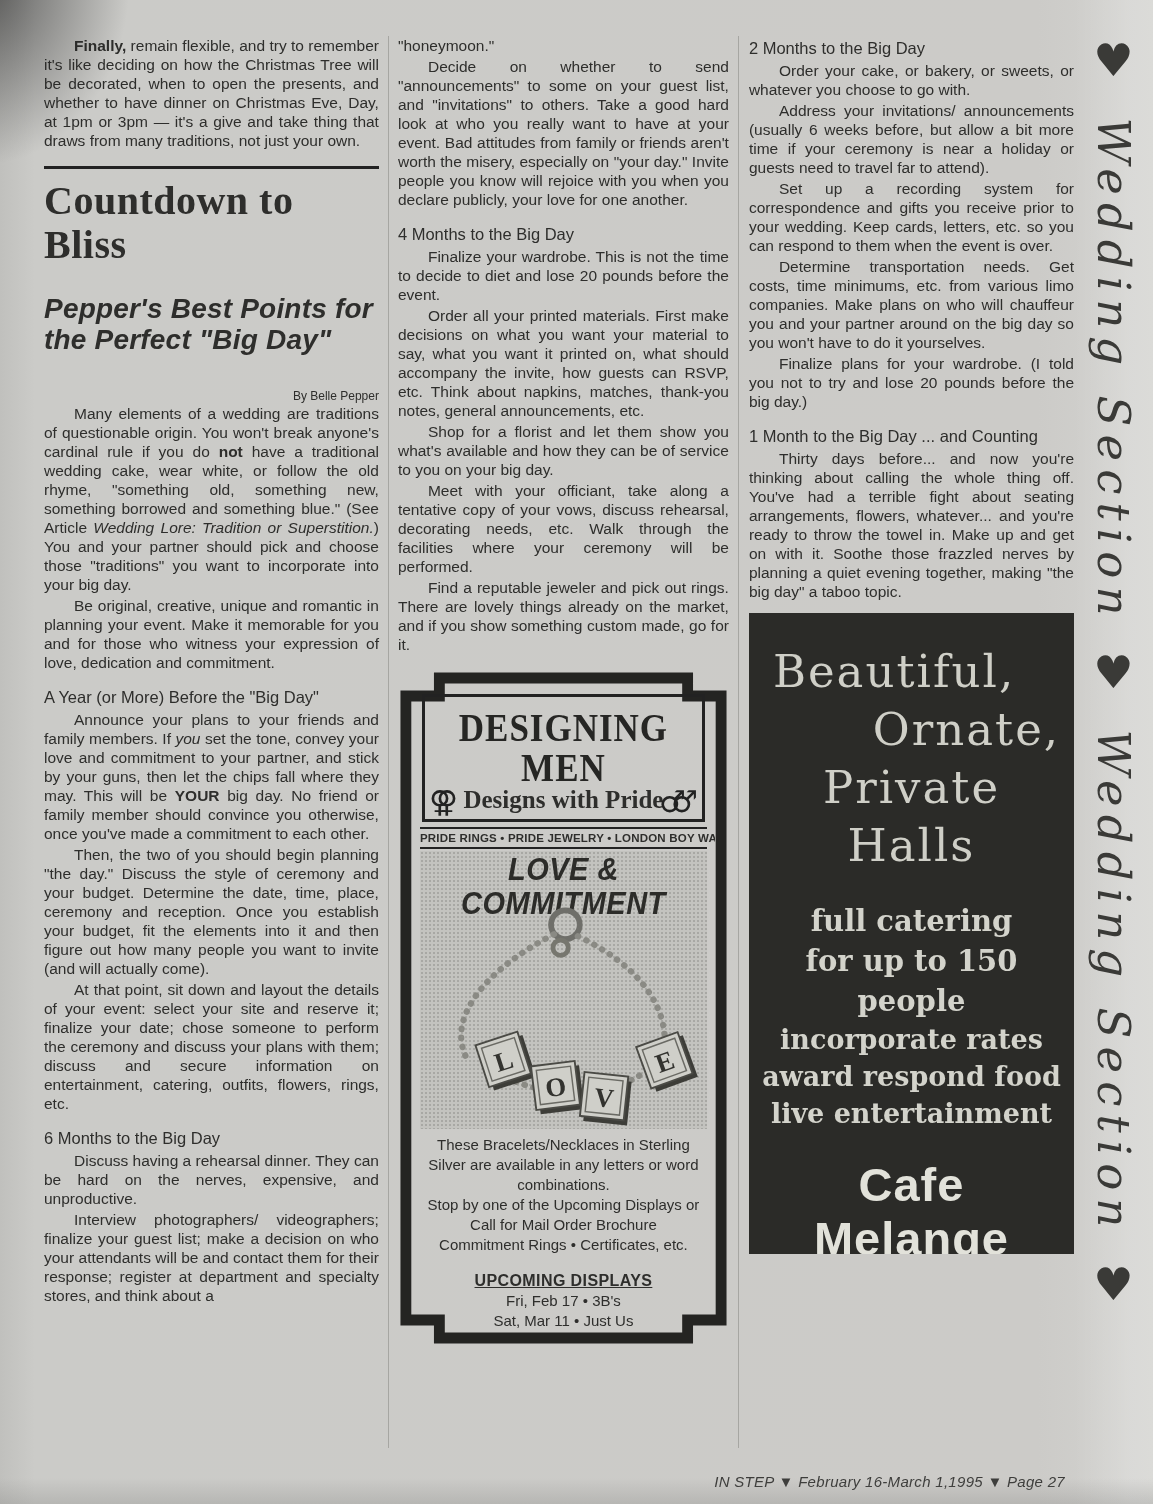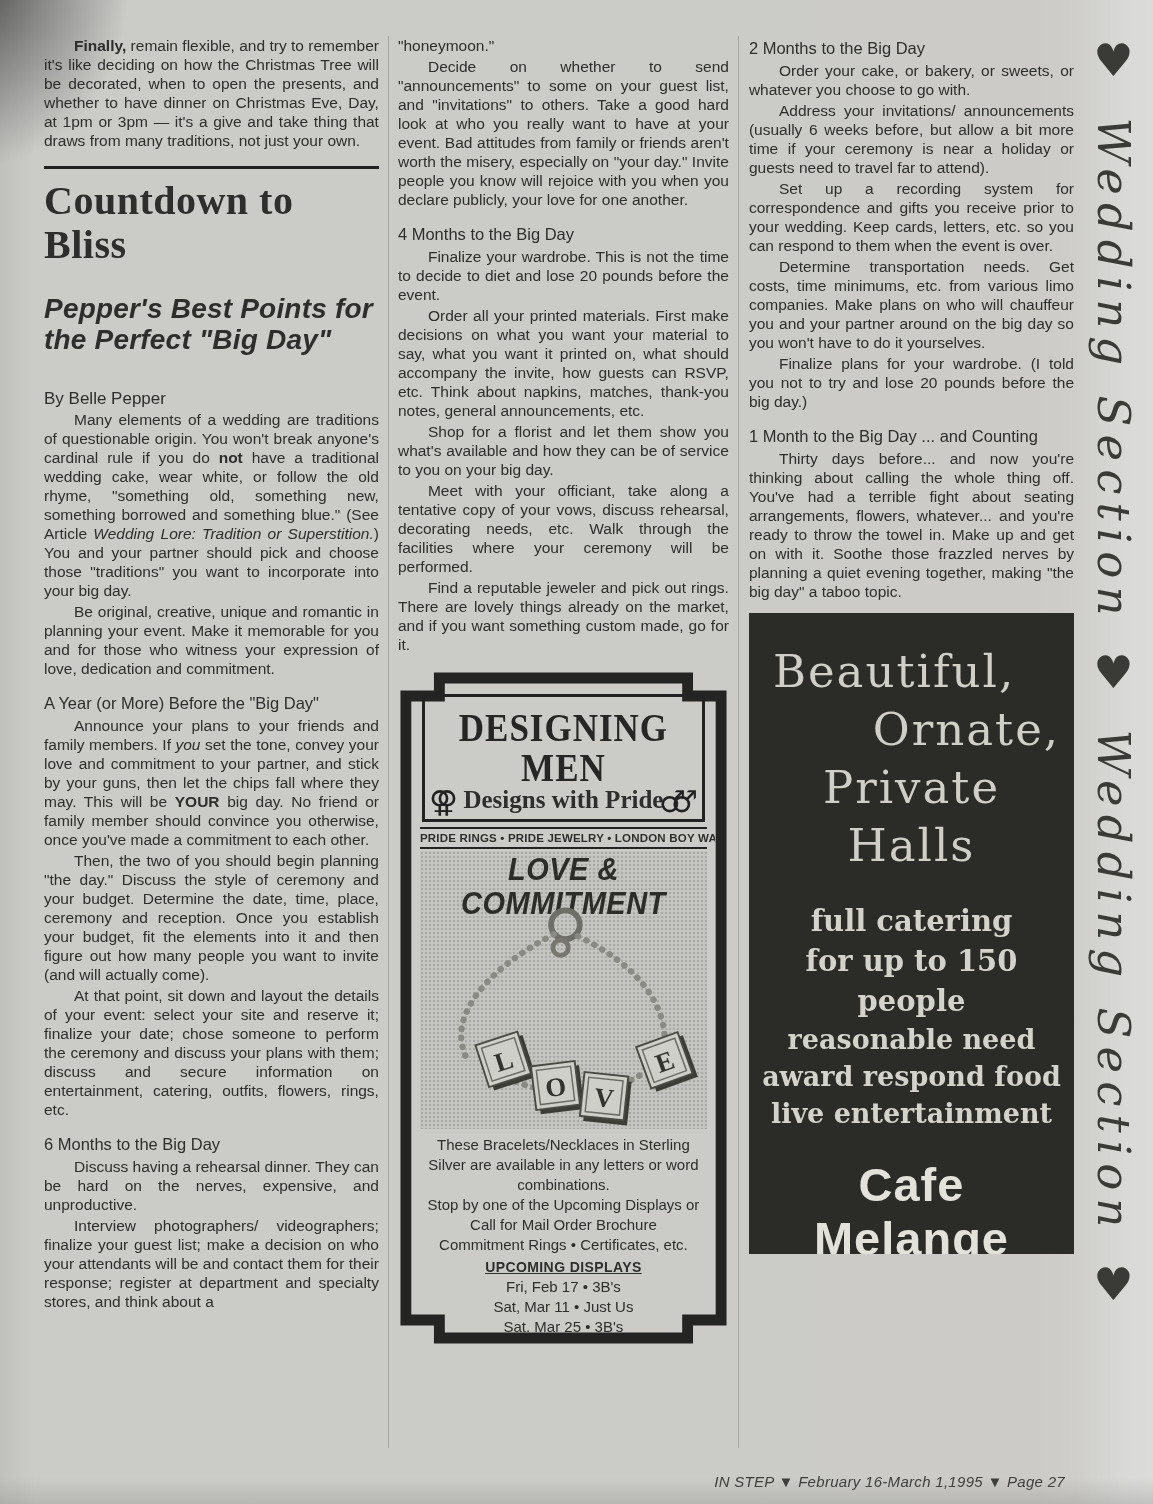--- a/index.html
+++ b/index.html
@@ -20,21 +20,21 @@
   .col3{width:330px;padding-left:10px;}
 
   p.body{margin:0 0 2px 0;font-size:15.5px;line-height:19px;text-align:justify;}
   p.ind{text-indent:30px;}
   h3.sec{font-size:16.5px;line-height:20px;font-weight:normal;margin:15px 0 3px 0;}
   .rule{border:none;border-top:3px solid #222;margin:16px 0 10px 0;}
   h1.headline{font-family:"Liberation Serif",serif;font-size:40px;line-height:44px;
         font-weight:bold;margin:0 0 26px 0;letter-spacing:.5px;}
   h2.subhead{font-size:28px;line-height:31px;font-style:italic;font-weight:bold;
         margin:0 0 34px 0;letter-spacing:.2px;}
-  p.byline{margin:14px 0 1px 0;font-size:17px;text-align:left;}
+  p.byline{margin:14px 0 1px 0;font-size:12px;text-align:right;}
 
   .b{font-weight:bold;}
   .i{font-style:italic;}
 
   
   .ad-dm{position:relative;margin-top:16px;height:676px;}
   .dm-frame{position:absolute;inset:0;width:100%;height:100%;}
   .dm-inner{position:absolute;inset:14px;padding:10px 8px 6px 8px;text-align:center;overflow:hidden;}
   .dm-head{position:relative;border:3px solid #222;padding:16px 2px 6px 2px;margin:0 2px 5px 2px;}
   .dm-title{font-family:"Liberation Serif",serif;font-weight:bold;font-size:35px;line-height:36px;
@@ -47,21 +47,21 @@
   .dm-products{border-top:2px solid #222;border-bottom:2px solid #222;font-size:11.5px;
         font-weight:bold;padding:3px 0;letter-spacing:.2px;white-space:nowrap;}
   .dm-photo{position:relative;height:278px;margin-top:2px;
         background-color:#c3c3bf;
         background-image:radial-gradient(#a8a8a4 1px,rgba(0,0,0,0) 1.4px);
         background-size:4px 4px;}
   .dm-banner{font-size:29px;font-weight:bold;font-style:italic;letter-spacing:.5px;
         color:#2c2c29;padding-top:3px;transform:scaleY(1.05);}
   .dm-photo svg{position:absolute;left:0;top:36px;width:100%;height:240px;}
   .dm-captions{font-size:15px;line-height:20px;margin-top:6px;}
-  .dm-upcoming{font-size:14px;font-weight:bold;text-decoration:underline;margin-top:2px;letter-spacing:.4px;}
+  .dm-upcoming{font-size:16px;font-weight:bold;text-decoration:underline;margin-top:16px;letter-spacing:.4px;}
   .dm-phone{font-size:19px;font-weight:bold;margin-top:1px;}
 
   
   .ad-cm{margin-top:12px;height:641px;background:#2b2b28;color:#d3d3cb;
         padding:30px 10px 0 10px;box-sizing:border-box;overflow:hidden;}
   .cm-elegant{font-family:"DejaVu Serif",serif;font-size:45px;line-height:58px;
         font-weight:400;letter-spacing:2px;color:#cfcfc7;}
   .cm-l1{text-align:left;padding-left:14px;}
   .cm-l2{text-align:center;padding-left:110px;}
   .cm-l3{text-align:center;}
@@ -108,21 +108,21 @@
     </section>
 
     <section class="col col2">
       <p class="body">"honeymoon."</p>
       <p class="body ind">Decide on whether to send "announcements" to some on your guest list, and "invitations" to others. Take a good hard look at who you really want to have at your event. Bad attitudes from family or friends aren't worth the misery, especially on "your day." Invite people you know will rejoice with you when you declare publicly, your love for one another.</p>
       <h3 class="sec">4 Months to the Big Day</h3>
       <p class="body ind">Finalize your wardrobe. This is not the time to decide to diet and lose 20 pounds before the event.</p>
       <p class="body ind">Order all your printed materials. First make decisions on what you want your material to say, what you want it printed on, what should accompany the invite, how guests can RSVP, etc. Think about napkins, matches, thank-you notes, general announcements, etc.</p>
       <p class="body ind">Shop for a florist and let them show you what's available and how they can be of service to you on your big day.</p>
       <p class="body ind">Meet with your officiant, take along a tentative copy of your vows, discuss rehearsal, decorating needs, etc. Walk through the facilities where your ceremony will be performed.</p>
-      <p class="body ind">Find a reputable jeweler and pick out rings. There are lovely things already on the market, and if you want something custom made, go for it.</p>
+      <p class="body ind">Find a reputable jeweler and pick out rings. There are lovely things already on the market, and if you show something custom made, go for it.</p>
 
       <div class="ad-dm">
         <svg class="dm-frame" viewBox="0 0 336 676" preserveAspectRatio="none" aria-hidden="true">
           <path d="M8 26 L42 26 L42 8 L294 8 L294 26 L328 26 L328 650 L294 650 L294 668 L42 668 L42 650 L8 650 Z" fill="none" stroke="#242422" stroke-width="11"></path>
         </svg>
         <div class="dm-inner">
           <div class="dm-head">
             <div class="dm-title">DESIGNING MEN</div>
             <div class="dm-sub">Designs with Pride</div>
             <div class="dm-sym ff">
@@ -191,21 +191,21 @@
       <h3 class="sec">1 Month to the Big Day ... and Counting</h3>
       <p class="body ind">Thirty days before... and now you're thinking about calling the whole thing off. You've had a terrible fight about seating arrangements, flowers, whatever... and you're ready to throw the towel in. Make up and get on with it. Soothe those frazzled nerves by planning a quiet evening together, making "the big day" a taboo topic.</p>
 
       <div class="ad-cm">
         <div class="cm-elegant cm-l1">Beautiful,</div>
         <div class="cm-elegant cm-l2">Ornate,</div>
         <div class="cm-elegant cm-l3">Private Halls</div>
         <div class="cm-features">
           <div class="cm-feat-lg">full catering</div>
           <div class="cm-feat-lg">for up to 150 people</div>
-          <div class="cm-feat-sm">reasonable need</div>
+          <div class="cm-feat-sm">incorporate rates</div>
           <div class="cm-feat-sm">award respond food</div>
           <div class="cm-feat-sm">live entertainment</div>
         </div>
         <div class="cm-name">Cafe Melange</div>
         <div class="cm-addr">720 Old World 3rd</div>
 
       </div>
     </section>
   </div>
 

